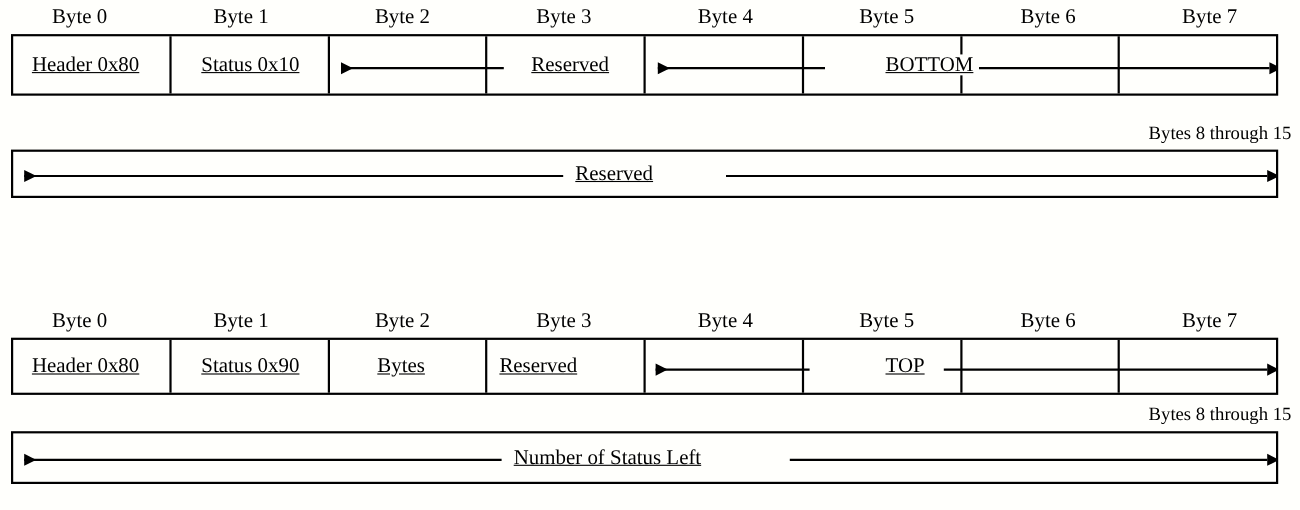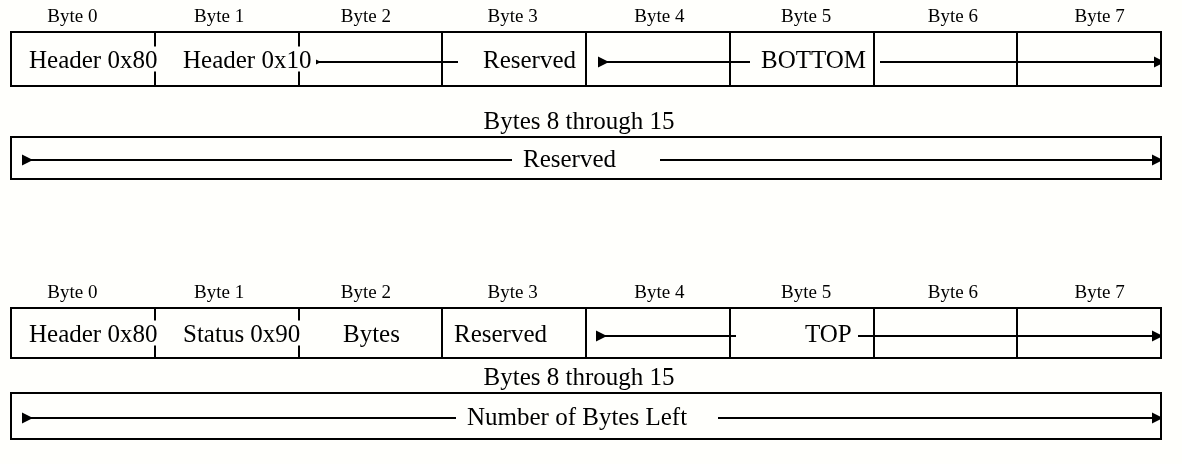--- a/index.html
+++ b/index.html
@@ -62,42 +62,43 @@
   }
   .cell:last-child { border-right: none; }
 
   
   .fields {
     position: absolute;
     inset: 0;
   }
   .field-text {
     position: absolute;
-    font-size: 25px;
+    font-size: 19px;
     line-height: 1;
     white-space: nowrap;
     transform: translateY(-50%);
     background: #fffffc;
     padding: 0 5px;
+    text-decoration: underline;
   }
 
   
   .arrow-layer {
     position: absolute;
     inset: 0;
     pointer-events: none;
   }
 
   
   .wide-caption {
     position: absolute;
-    left: 3px;
+    left: 22px;
     width: 1152px;
-    text-align: center;
-    font-size: 25px;
+    text-align: right;
+    font-size: 17px;
     line-height: 26px;
     white-space: nowrap;
   }
 </style>
 </head>
 <body>
 
 <div class="diagram" id="diagram-command">
 
   <div class="byte-labels" style="top:3px;">
@@ -134,23 +135,23 @@
       </defs>
 
       <line x1="446" y1="29" x2="298" y2="29" stroke="#000" stroke-width="2" marker-end="url(#ahL1)"></line>
 
       <line x1="738" y1="29" x2="586" y2="29" stroke="#000" stroke-width="2" marker-end="url(#ahL1)"></line>
       <line x1="868" y1="29" x2="1142" y2="29" stroke="#000" stroke-width="2" marker-end="url(#ahR1)"></line>
     </svg>
 
     <div class="fields">
       <div class="field-text" style="left:12px; top:50%;">Header 0x80</div>
-      <div class="field-text" style="left:166px; top:50%;">Header 0x10</div>
+      <div class="field-text" style="left:166px; top:50%;">Status 0x10</div>
       <div class="field-text" style="left:466px; top:50%;">Reserved</div>
-      <div class="field-text" style="left:744px; top:50%;">BOTTOM</div>
+      <div class="field-text" style="left:788px; top:50%;">BOTTOM</div>
     </div>
   </div>
 
   <div class="wide-caption" style="top:108px;">Bytes 8 through 15</div>
 
   <div class="frame" style="top:136px; height:44px;">
     <svg class="arrow-layer" viewBox="0 0 1148 40" preserveAspectRatio="none">
       <defs>
         <marker id="ahL2" markerWidth="13" markerHeight="13" refX="11" refY="6.5" orient="auto" markerUnits="userSpaceOnUse">
           <path d="M11,1 L11,12 L0,6.5 z" fill="#000"></path>
@@ -226,16 +227,16 @@
           <path d="M11,1 L11,12 L0,6.5 z" fill="#000"></path>
         </marker>
         <marker id="ahR4" markerWidth="13" markerHeight="13" refX="2" refY="6.5" orient="auto" markerUnits="userSpaceOnUse">
           <path d="M2,1 L2,12 L13,6.5 z" fill="#000"></path>
         </marker>
       </defs>
       <line x1="444" y1="24" x2="10" y2="24" stroke="#000" stroke-width="2" marker-end="url(#ahL4)"></line>
       <line x1="706" y1="24" x2="1140" y2="24" stroke="#000" stroke-width="2" marker-end="url(#ahR4)"></line>
     </svg>
     <div class="fields">
-      <div class="field-text" style="left:450px; top:50%;">Number of Bytes Left</div>
+      <div class="field-text" style="left:450px; top:50%;">Number of Status Left</div>
     </div>
   </div>
 </div>
 
 </body></html>

